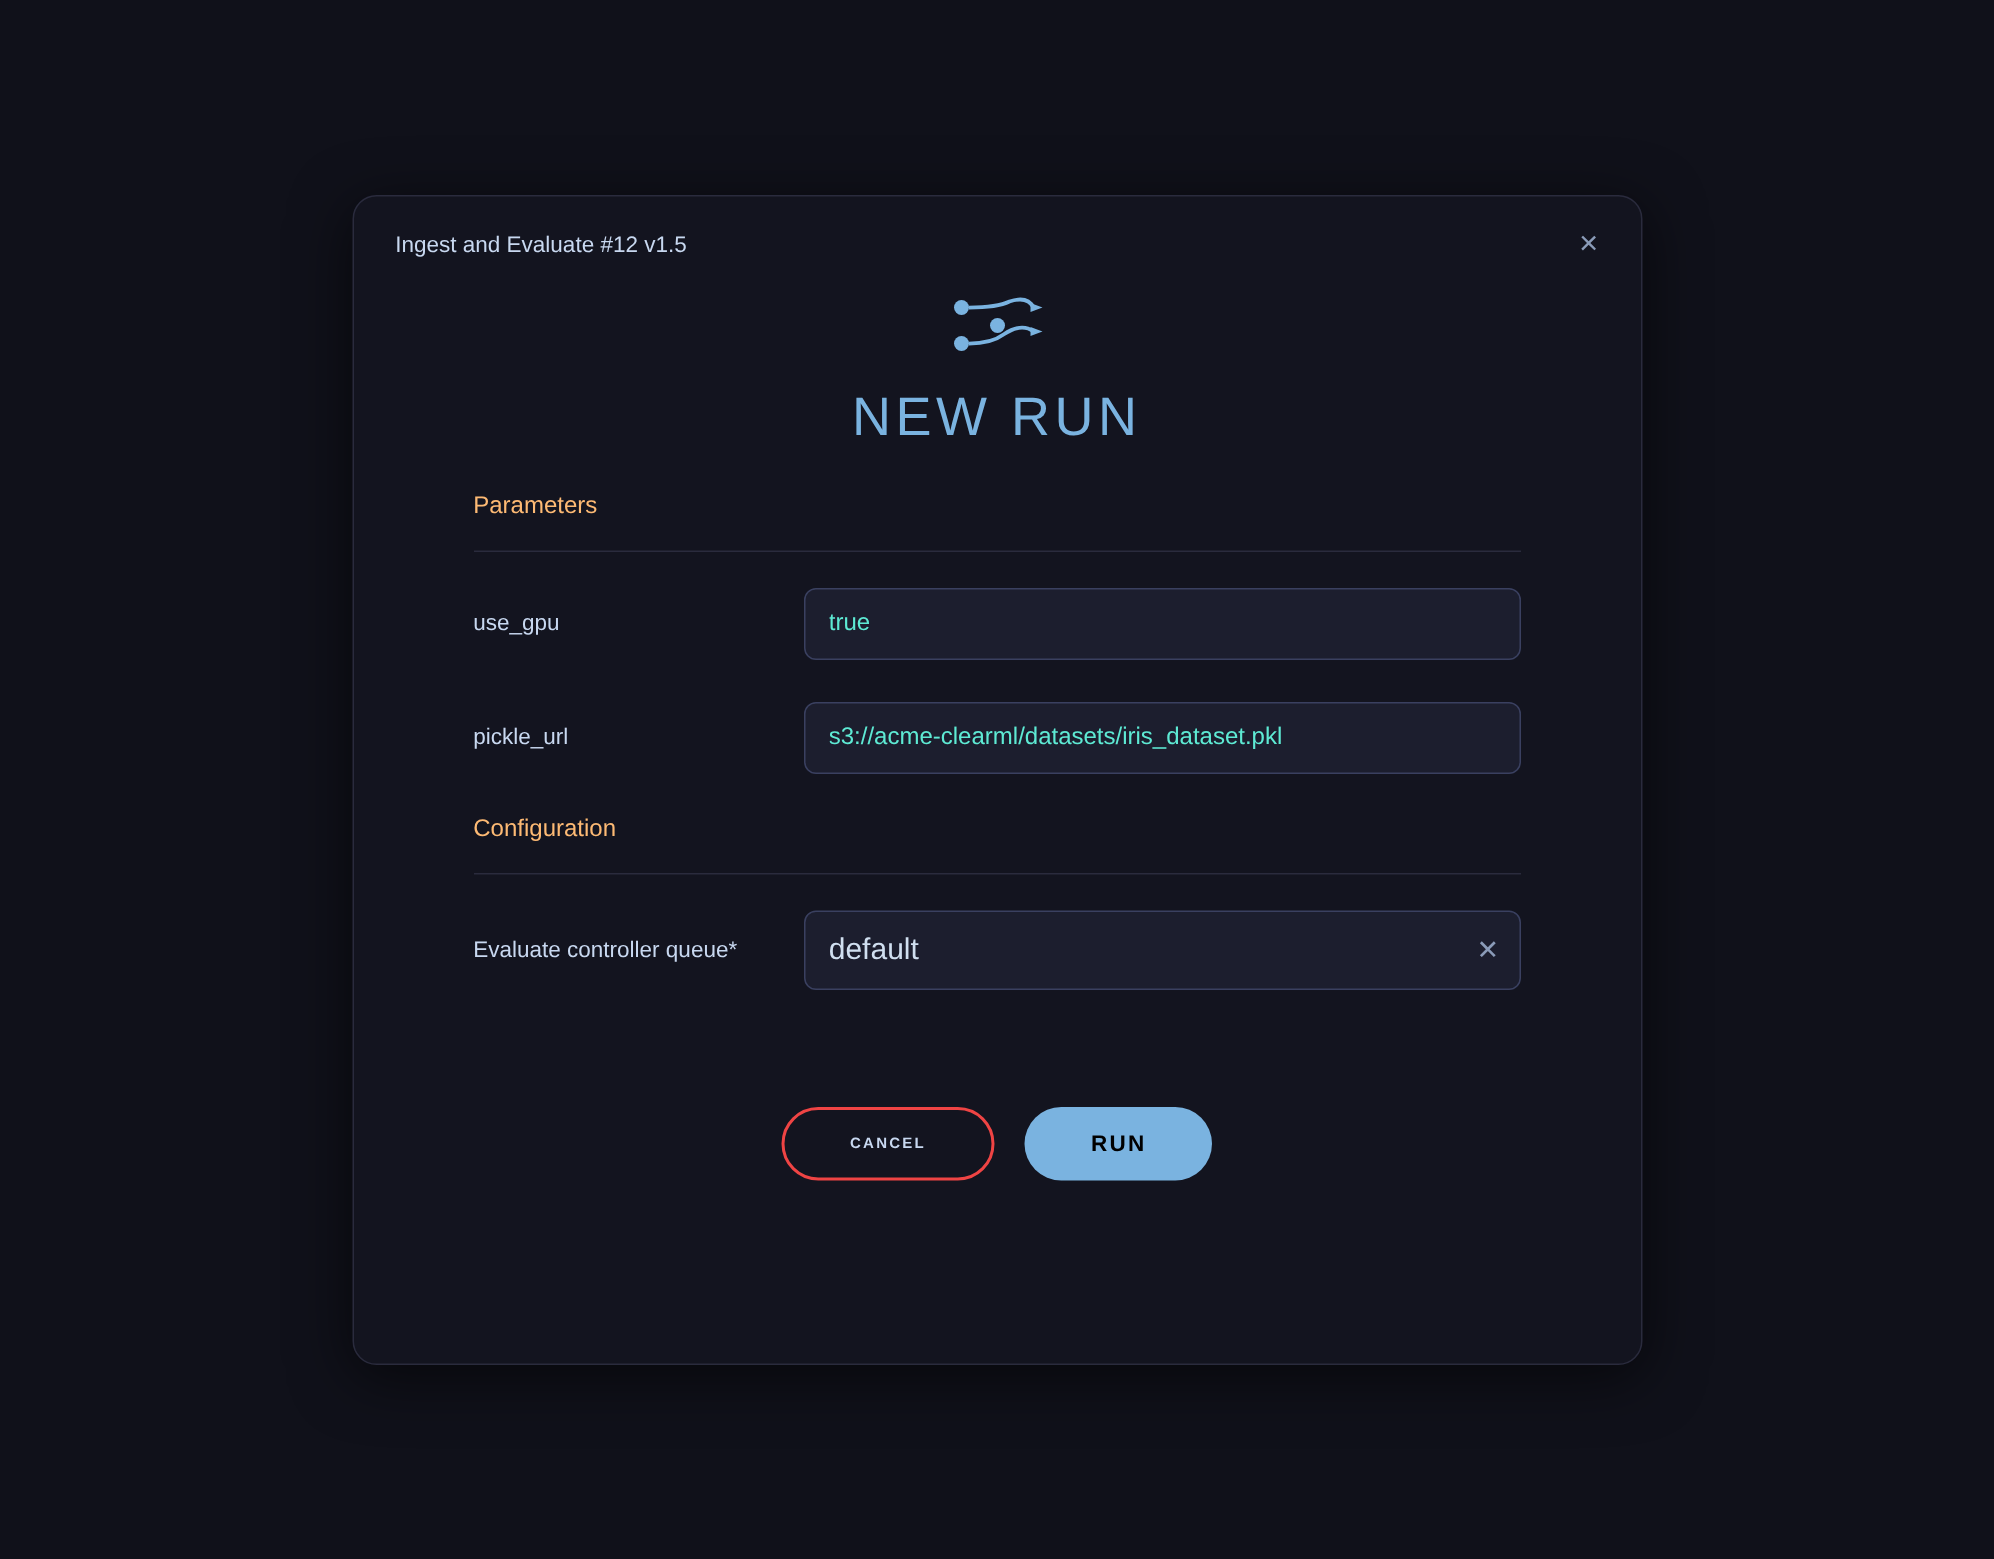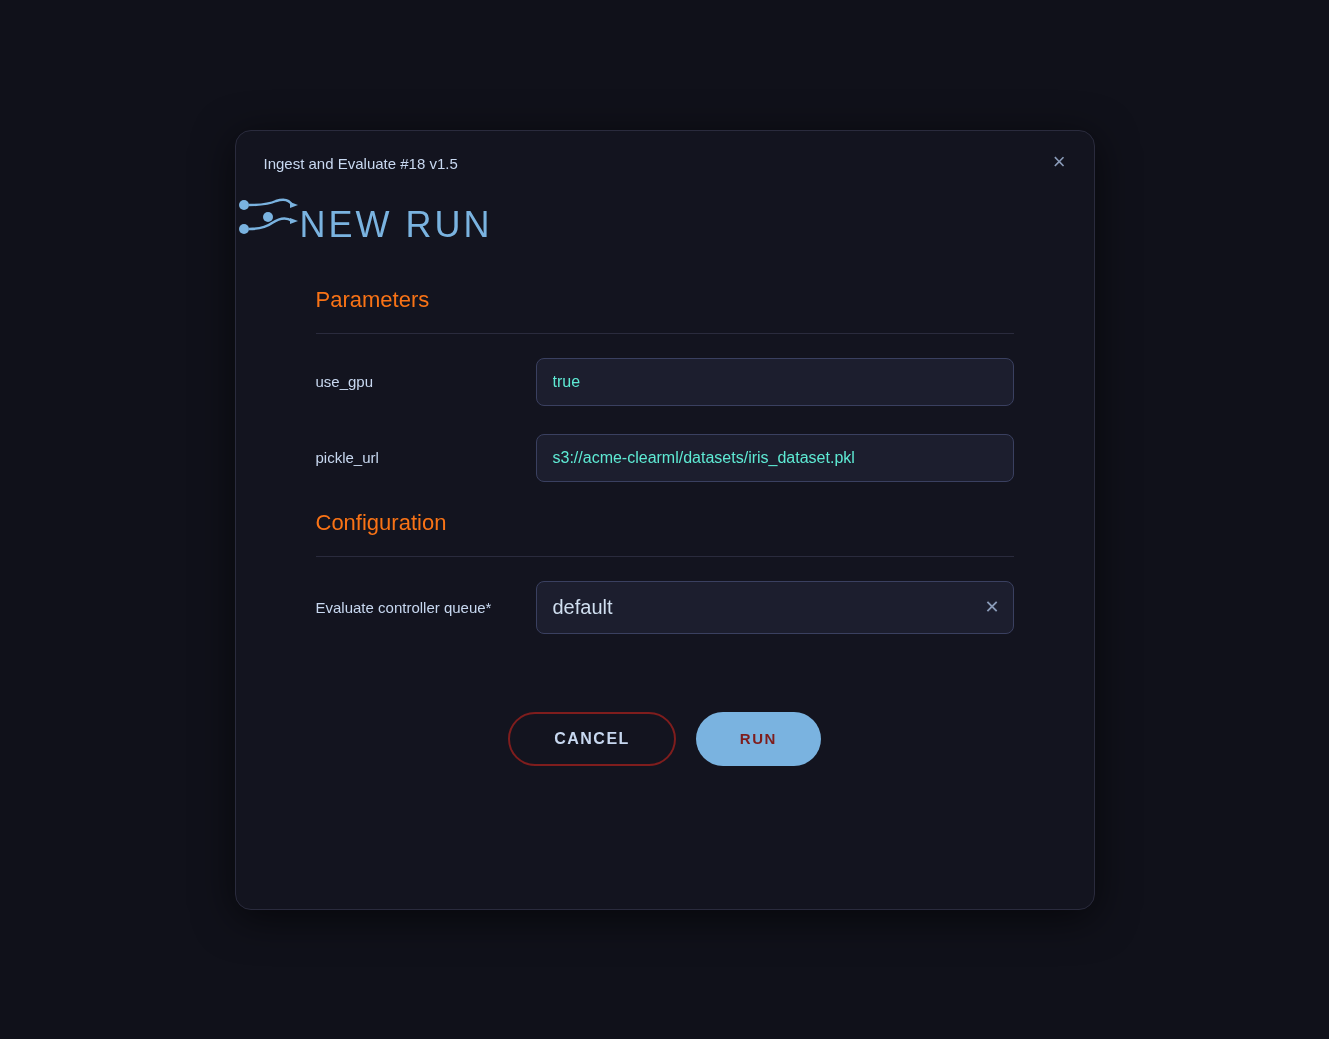--- a/index.html
+++ b/index.html
@@ -56,21 +56,21 @@
       color: #8a9bb8;
       font-size: 22px;
       cursor: pointer;
       line-height: 1;
       padding: 0;
       margin-top: -4px;
     }
 
     .dialog-header {
       display: flex;
-      flex-direction: row;
+      flex-direction: column;
       align-items: center;
       padding: 20px 0 30px 0;
     }
 
     .pipeline-icon {
       width: 64px;
       height: 48px;
       margin-bottom: 16px;
     }
 
@@ -80,22 +80,22 @@
       font-weight: 300;
       letter-spacing: 3px;
       text-align: center;
     }
 
     .dialog-body {
       padding: 0 80px;
     }
 
     .section-label {
-      color: #f97316;
-      font-size: 22px;
+      color: #fdba74;
+      font-size: 16px;
       font-weight: 500;
       margin-bottom: 20px;
     }
 
     .param-row {
       display: flex;
       align-items: center;
       margin-bottom: 28px;
     }
 
@@ -155,37 +155,37 @@
 
     .dialog-footer {
       display: flex;
       justify-content: center;
       gap: 20px;
       padding-top: 50px;
     }
 
     .btn-cancel {
       background: transparent;
-      border: 2px solid #7f1d1d;
+      border: 2px solid #ef4444;
       border-radius: 30px;
       color: #c8d8f0;
-      font-size: 16px;
+      font-size: 10px;
       font-weight: 600;
       letter-spacing: 1.5px;
       padding: 16px 44px;
       cursor: pointer;
       font-family: inherit;
       transition: border-color 0.2s;
     }
 
     .btn-run {
       background: #7ab3e0;
       border: none;
       border-radius: 30px;
-      color: #7f1d1d;
+      color: #000000;
       font-size: 15px;
       font-weight: 700;
       letter-spacing: 1.5px;
       padding: 16px 44px;
       cursor: pointer;
       font-family: inherit;
       transition: background 0.2s;
     }
 
     .divider {
@@ -194,21 +194,21 @@
       margin: 4px 0 24px 0;
     }
   </style>
 </head>
 <body>
 
 <div class="dialog-overlay">
   <div class="dialog">
 
     <div class="dialog-title-bar">
-      <span class="dialog-window-title">Ingest and Evaluate #18 v1.5</span>
+      <span class="dialog-window-title">Ingest and Evaluate #12 v1.5</span>
       <button class="close-btn">×</button>
     </div>
 
     <div class="dialog-header">
 
       <svg class="pipeline-icon" viewBox="0 0 64 48" fill="none" xmlns="http://www.w3.org/2000/svg">
 
         <circle cx="8" cy="12" r="5" fill="#7ab3e0"></circle>
         <path d="M13 12 Q32 12 40 8 Q52 4 56 12" stroke="#7ab3e0" stroke-width="2.5" fill="none"></path>
         <polygon points="54,9 62,12 54,15" fill="#7ab3e0"></polygon>

